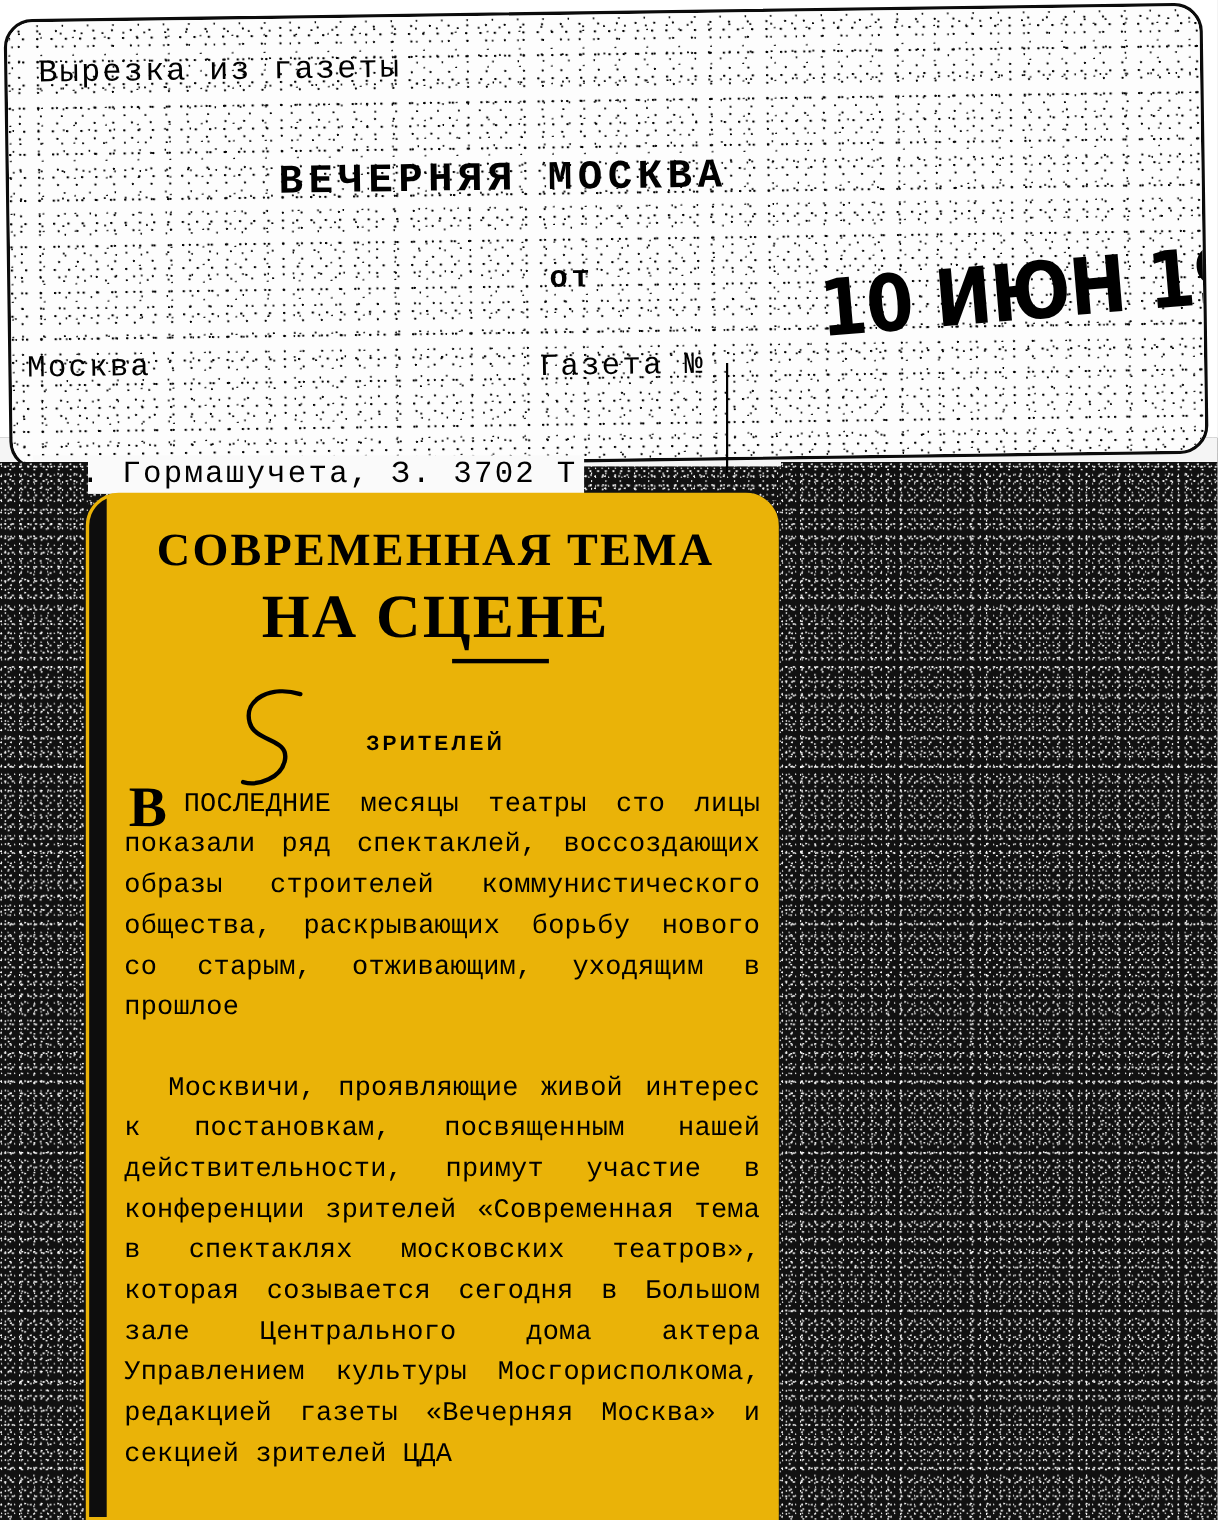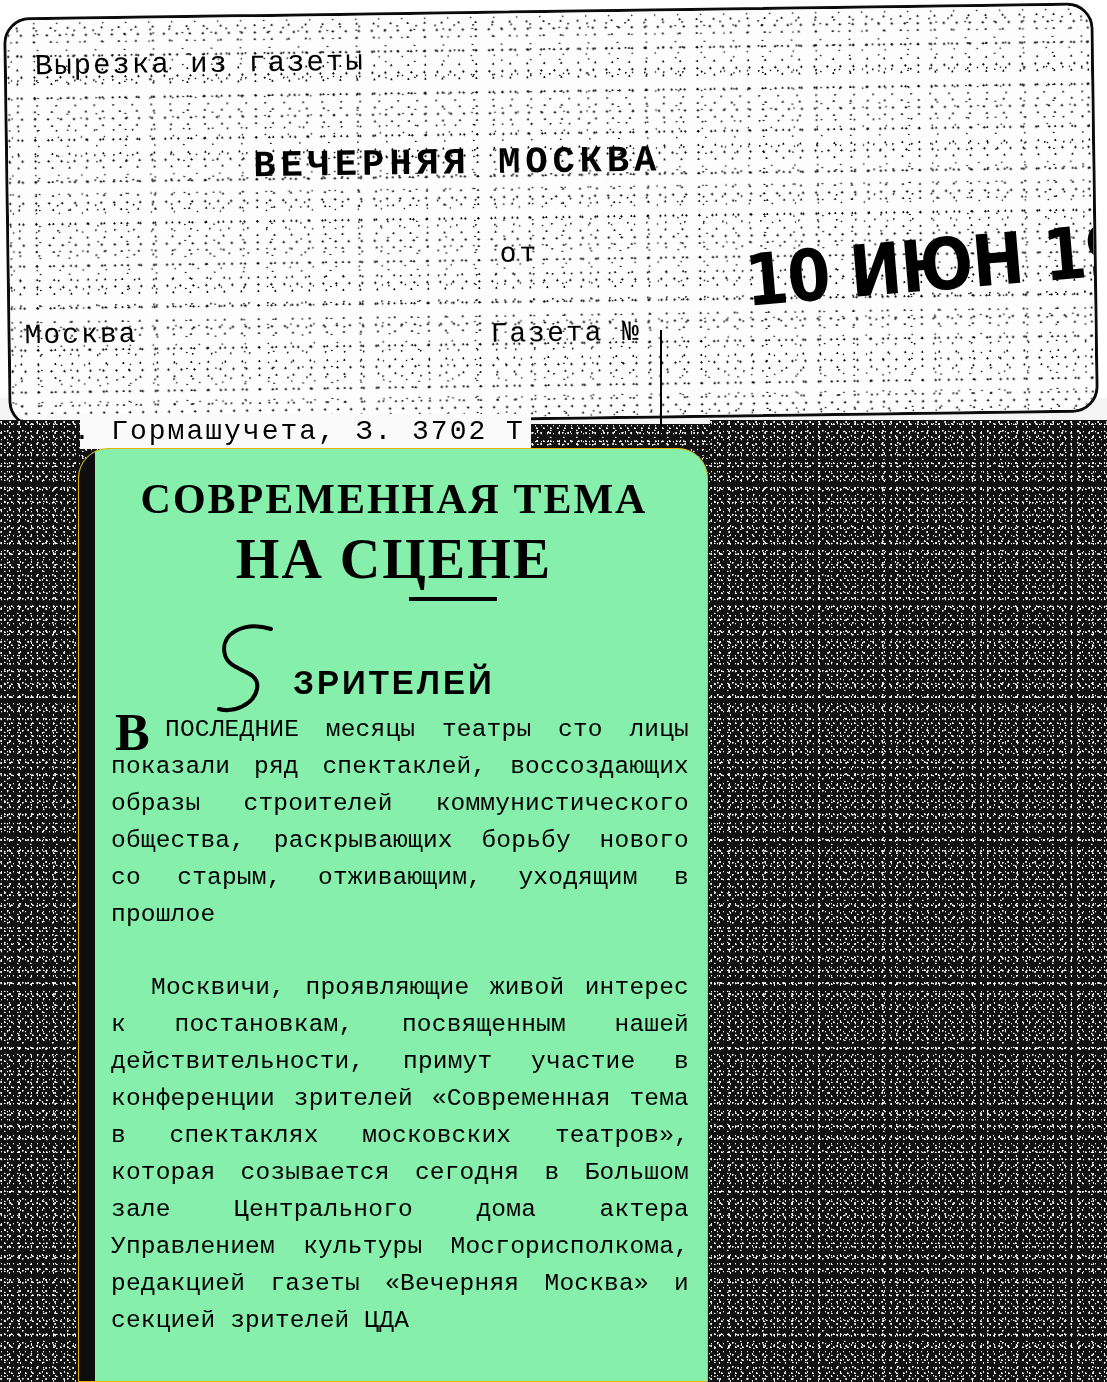--- a/index.html
+++ b/index.html
@@ -65,21 +65,21 @@
     font-family: "Liberation Mono", monospace;
     color: #000;
     letter-spacing: 2px;
     white-space: nowrap;
   }
   #stamp-label-clip { left: 28px; top: 30px; font-size: 29px; }
   #stamp-paper-name {
     left: 245px; top: 128px;
     font-size: 37px; font-weight: bold; letter-spacing: 5px;
   }
-  #stamp-ot { left: 490px; top: 225px; font-size: 28px; letter-spacing: 3px; }
+  #stamp-ot { left: 490px; top: 225px; font-size: 28px; letter-spacing: 3px; font-weight: bold; }
   #stamp-city { left: 14px; top: 300px; font-size: 28px; }
   #stamp-gazeta { left: 480px; top: 305px; font-size: 28px; }
 
   
   #stamp-date {
     position: absolute;
     left: 735px;
     top: 218px;
     font-family: "DejaVu Sans", sans-serif;
     font-size: 62px;
@@ -128,22 +128,22 @@
     background: #111;
   }
 
   
   #clipping {
     position: absolute;
     left: 78px;
     top: 448px;
     width: 630px;
     height: 934px;
-    background: #86efac;
-    border: 1px solid #eab308;
+    background: #eab308;
+    border: 3px solid #eab308;
     border-radius: 30px 30px 0 0;
     overflow: hidden;
     box-sizing: border-box;
   }
   #clip-left-bar {
     position: absolute;
     left: 0; top: 0; width: 16px; height: 934px;
     background: #0d0d0d;
   }
   .headline {
@@ -168,21 +168,21 @@
   #subhead1 {
     position: absolute; left: 16px; top: 178px; width: 598px;
     text-align: center;
     font-family: "Liberation Sans", sans-serif;
     font-weight: bold; font-size: 25px; letter-spacing: 3px; color: #000;
   }
   #subhead2 {
     position: absolute; left: 16px; top: 215px; width: 598px;
     text-align: center;
     font-family: "Liberation Sans", sans-serif;
-    font-weight: bold; font-size: 33px; letter-spacing: 3px; color: #000;
+    font-weight: bold; font-size: 19px; letter-spacing: 3px; color: #000;
   }
 
   #dropcap {
     position: absolute;
     left: 36px; top: 258px;
     font-family: "Liberation Serif", serif;
     font-size: 52px;
     font-weight: bold;
     color: #000;
     line-height: 1;

